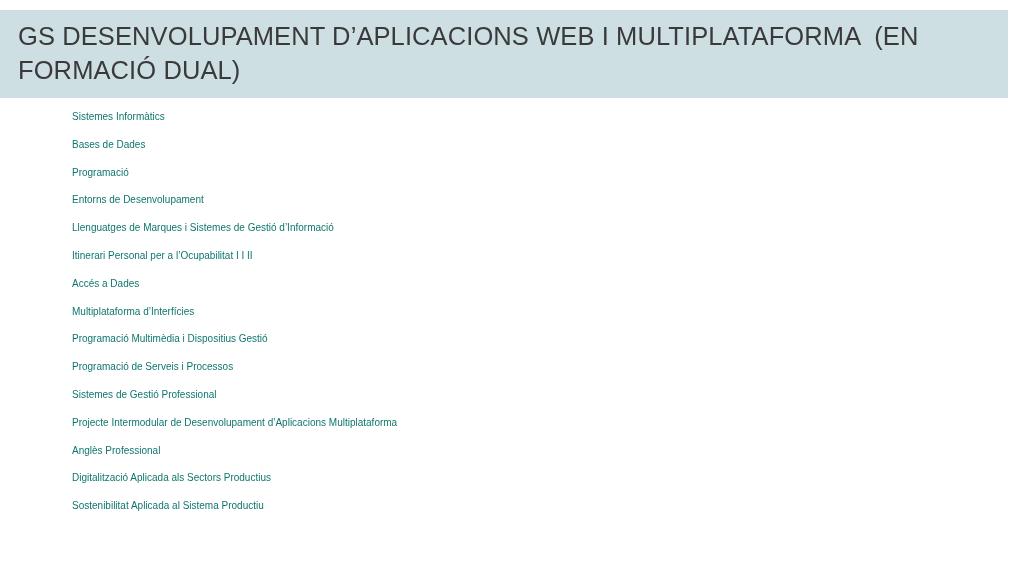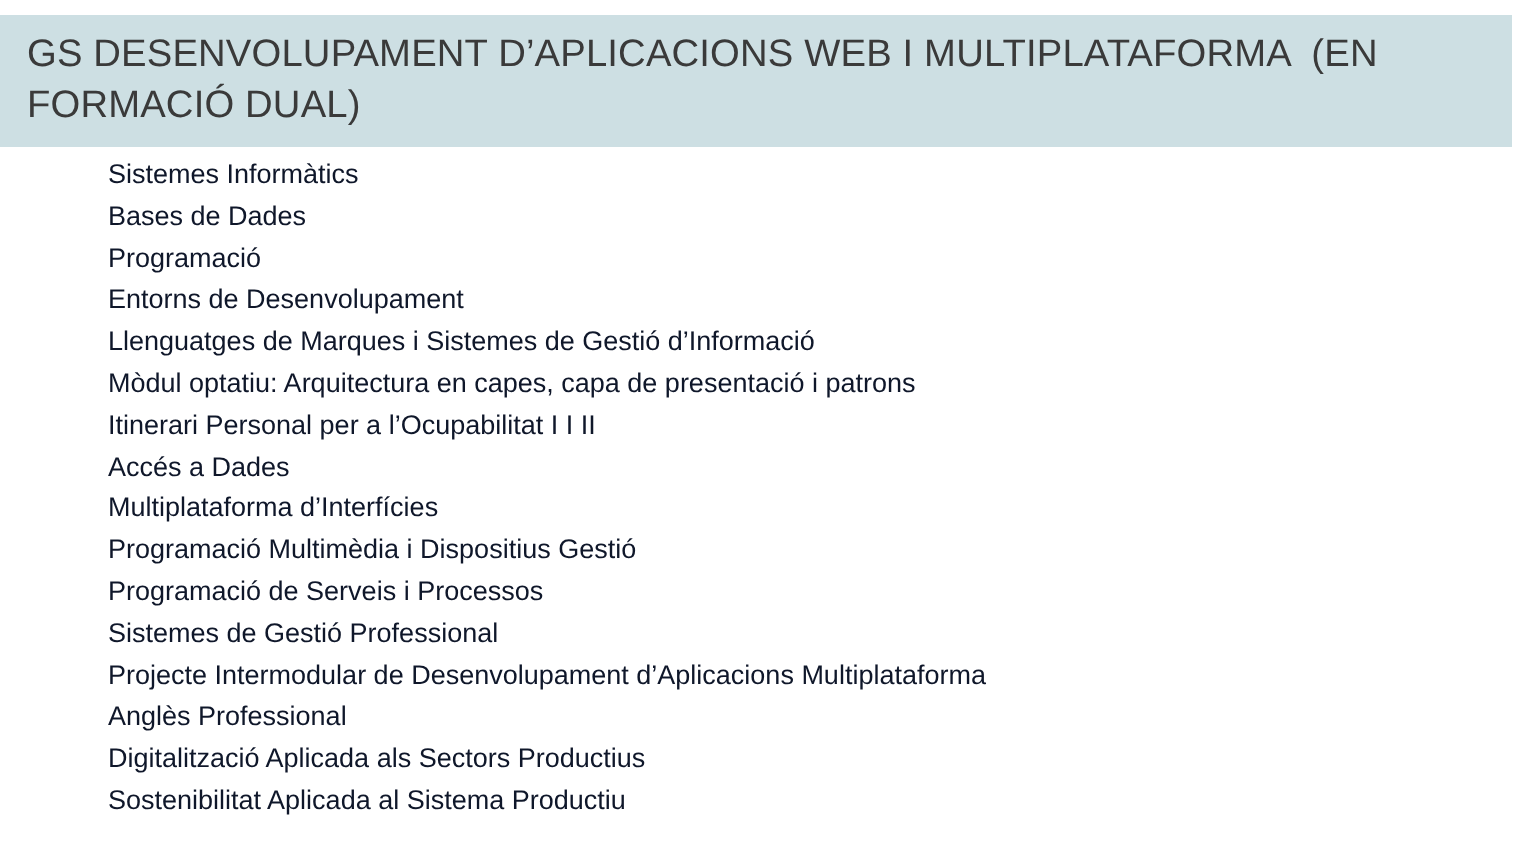--- a/index.html
+++ b/index.html
@@ -42,42 +42,41 @@
   .module-list {
     position: absolute;
     left: 72px;
     top: 103px;
     width: 900px;
     list-style: none;
     margin: 0;
     padding: 0;
   }
   .module-item {
-    font-size: 18px;
+    font-size: 10px;
     line-height: 27.8px;
-    color: #0f172a;
+    color: #0f766e;
     white-space: nowrap;
   }
 </style>
 </head>
 <body>
 
 <div class="slide">
 
   <div class="title-bar">
     <div class="title-text">GS DESENVOLUPAMENT D’APLICACIONS WEB I MULTIPLATAFORMA  (EN FORMACIÓ DUAL)</div>
   </div>
 
   <ul class="module-list">
     <li class="module-item">Sistemes Informàtics</li>
     <li class="module-item">Bases de Dades</li>
     <li class="module-item">Programació</li>
     <li class="module-item">Entorns de Desenvolupament</li>
     <li class="module-item">Llenguatges de Marques i Sistemes de Gestió d’Informació</li>
-    <li class="module-item">Mòdul optatiu: Arquitectura en capes, capa de presentació i patrons</li>
     <li class="module-item">Itinerari Personal per a l’Ocupabilitat I I II</li>
     <li class="module-item">Accés a Dades</li>
     <li class="module-item">Multiplataforma d’Interfícies</li>
     <li class="module-item">Programació Multimèdia i Dispositius Gestió</li>
     <li class="module-item">Programació de Serveis i Processos</li>
     <li class="module-item">Sistemes de Gestió Professional</li>
     <li class="module-item">Projecte Intermodular de Desenvolupament d’Aplicacions Multiplataforma</li>
     <li class="module-item">Anglès Professional</li>
     <li class="module-item">Digitalització Aplicada als Sectors Productius</li>
     <li class="module-item">Sostenibilitat Aplicada al Sistema Productiu</li>

